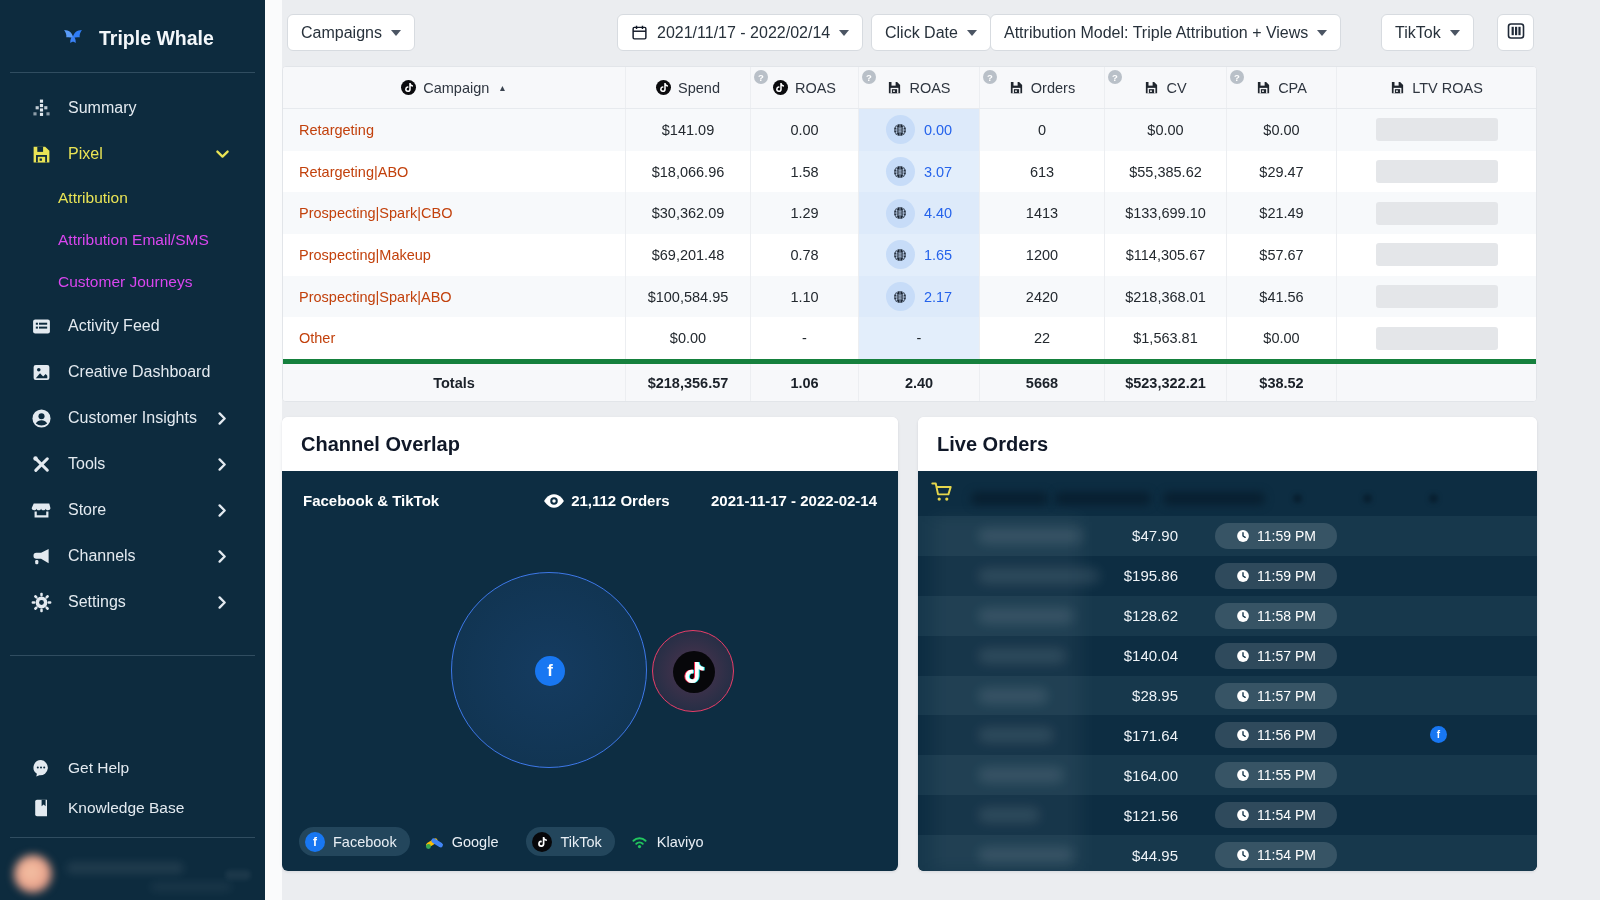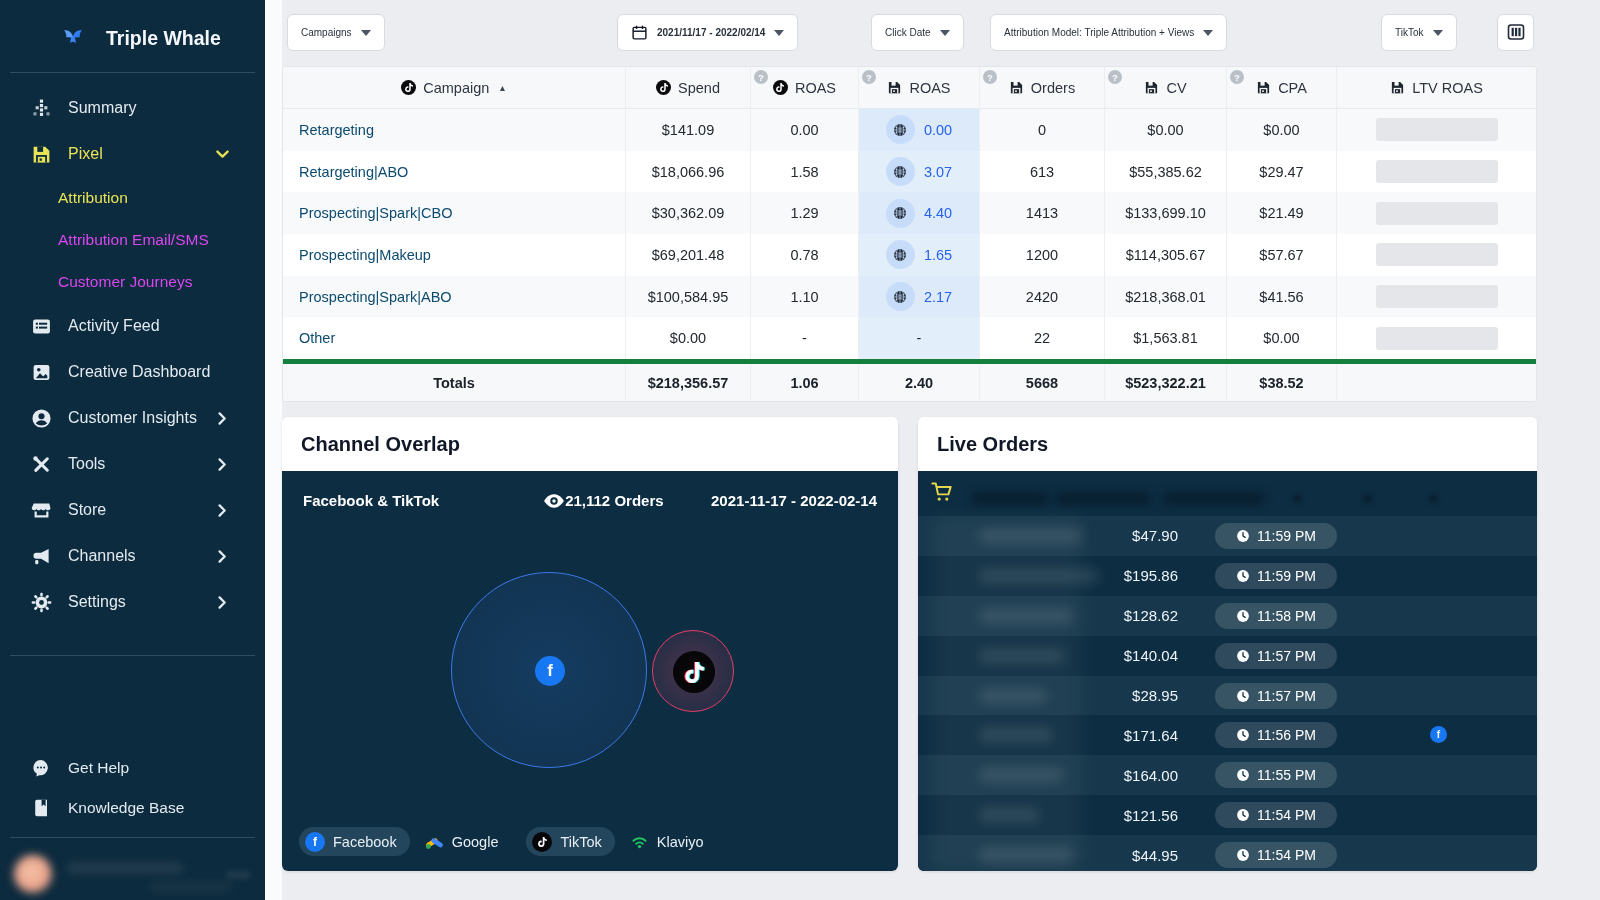--- a/index.html
+++ b/index.html
@@ -3,21 +3,21 @@
 <meta charset="utf-8">
 <style>
   html,body{margin:0;padding:0;background:#d8dbe0;}
   *{box-sizing:border-box;}
   #app{position:relative;width:1600px;height:900px;overflow:hidden;background:#ebedf0;
        font-family:"Liberation Sans",sans-serif;color:#1f2937;}
 
   
   .sidebar{position:absolute;left:0;top:0;width:265px;height:900px;background:#0d2b3e;color:#dfe7ee;}
   .gutter{position:absolute;left:265px;top:0;width:17px;height:900px;background:#fafbfc;}
-  .brand{display:flex;align-items:center;gap:20px;padding:25px 0 0 60px;font-size:19.5px;font-weight:700;color:#f3f7fa;}
+  .brand{display:flex;align-items:center;gap:13px;padding:25px 0 0 60px;font-size:19.5px;font-weight:700;color:#f3f7fa;}
   .brand .icon svg{width:26px;height:26px;display:block;}
   .side-div{border-top:1px solid rgba(140,165,185,.28);margin:21px 10px 0 10px;}
   .nav{padding-top:12px;}
   .nav-item{display:flex;align-items:center;height:46px;padding-left:30px;gap:16px;font-size:16px;color:#e3eaf0;cursor:pointer;}
   .nav-item .nicon{width:22px;height:22px;flex:none;display:flex;align-items:center;justify-content:center;}
   .nav-item .nicon svg{width:21px;height:21px;display:block;}
   .nav-item .nchev{margin-left:auto;margin-right:36px;display:flex;}
   .nav-item .nchev svg{width:13px;height:13px;}
   .accent{color:#e9e455 !important;}
   .nav-sub{height:42px;display:flex;align-items:center;padding-left:58px;font-size:15.5px;color:#d946ef;cursor:pointer;}
@@ -29,25 +29,25 @@
   .user-area{position:relative;height:60px;margin-top:8px;}
   .u-avatar{position:absolute;left:14px;top:9px;width:38px;height:38px;border-radius:50%;
             background:radial-gradient(circle at 45% 45%, #f4c4a6, #e9a08a 60%, rgba(233,160,138,0));filter:blur(4px);}
   .u-bar1{position:absolute;left:66px;top:16px;width:118px;height:12px;border-radius:6px;background:rgba(255,255,255,.08);filter:blur(4px);}
   .u-bar2{position:absolute;left:150px;top:36px;width:82px;height:10px;border-radius:5px;background:rgba(255,255,255,.05);filter:blur(4px);}
   .u-dots{position:absolute;right:14px;top:24px;width:26px;height:10px;border-radius:5px;background:rgba(255,255,255,.06);filter:blur(2px);}
 
   
   .main{position:absolute;left:282px;top:0;width:1318px;height:900px;}
   .tbtn{position:absolute;top:14px;height:37px;background:#fff;border:1px solid #d7dbe0;border-radius:6px;
-        display:flex;align-items:center;gap:9px;padding:0 13px;font-size:10px;font-weight:500;color:#27313b;cursor:pointer;}
+        display:flex;align-items:center;gap:9px;padding:0 13px;font-size:16px;font-weight:500;color:#27313b;cursor:pointer;}
   .tbtn .caret svg{width:10px;height:6px;display:block;color:#4b5563;}
   .tbtn .cal svg{width:17px;height:17px;display:block;color:#111827;}
   #btn-campaigns{left:5px;}
-  #btn-date{left:335px;font-weight:700;justify-content:center;}
+  #btn-date{left:335px;font-weight:400;justify-content:center;}
   #btn-clickdate{left:589px;}
   #btn-attr{left:708px;}
   #btn-channel{left:1099px;}
   #btn-cols{left:1215px;width:37px;justify-content:center;padding:0;}
   #btn-cols svg{width:20px;height:20px;color:#1f2937;}
 
   
   .table{position:absolute;left:0;top:66px;width:1255px;background:#fff;border:1px solid #e2e5e9;border-radius:4px;overflow:hidden;}
   .trow{display:grid;grid-template-columns:343px 125px 108px 121px 125px 122px 110px 1fr;}
   .th,.td{display:flex;align-items:center;justify-content:center;border-right:1px solid #eceef1;position:relative;}
@@ -58,40 +58,40 @@
   .tt-circle{width:15px;height:15px;border-radius:50%;background:#0b0b0e;display:flex;align-items:center;justify-content:center;}
   .tt-circle svg{width:8px;height:9px;}
   .hpix svg{width:15px;height:15px;display:block;}
   .help{position:absolute;left:3px;top:3px;width:14px;height:14px;border-radius:50%;background:#b9c0c8;color:#fff;
         font-size:9.5px;font-weight:700;display:flex;align-items:center;justify-content:center;cursor:pointer;}
   .sort{font-size:8.5px;color:#3b4450;margin-left:2px;}
   .tr{height:41.7px;}
   .tr.striped{background:#f7f9fb;}
   .td{font-size:14.5px;color:#23292f;}
   .td.camp{justify-content:flex-start;padding-left:16px;}
-  .camp a{color:#0c4a6e;text-decoration:none;cursor:pointer;}
+  .camp a{color:#c2410c;text-decoration:none;cursor:pointer;}
   .td.pixelcol{background:#e3eefb;}
   .tr.striped .td.pixelcol{background:#ddeafa;}
   .pix-badge{width:29px;height:29px;border-radius:50%;background:#c7dcf8;display:flex;align-items:center;justify-content:center;margin-right:9px;}
   .pix-badge svg{width:16px;height:16px;display:block;}
   .pix-val{color:#2563eb;font-weight:500;}
   .ltv-bar{width:122px;height:23px;border-radius:3px;background:#e4e6e9;}
   .totalsrow{height:42px;background:#f7f8fa;border-top:5px solid #15803d;font-weight:700;}
   .totalsrow .td{font-weight:700;color:#1b2129;}
 
   
   .card{position:absolute;top:417px;height:454px;background:#fff;border-radius:6px;box-shadow:0 1px 3px rgba(16,24,40,.10);overflow:hidden;}
   #card-overlap{left:0;width:616px;}
   #card-orders{left:636px;width:619px;}
   .card-header{height:54px;display:flex;align-items:center;padding:0 19px;font-size:20px;font-weight:700;color:#101828;background:#fff;}
   .card-body{position:absolute;top:54px;left:0;right:0;bottom:0;background:#0d2d42;}
 
   
   .ov-info{position:absolute;top:21px;left:21px;right:21px;display:flex;align-items:center;color:#fff;font-size:15px;font-weight:600;}
-  .ov-orders{display:flex;align-items:flex-end;gap:0;margin-left:104px;}
+  .ov-orders{display:flex;align-items:flex-end;gap:6px;margin-left:104px;}
   .ov-orders .eye svg{width:22px;height:16px;display:block;}
   .ov-date{margin-left:auto;}
   .venn-fb{position:absolute;left:169px;top:101px;width:196px;height:196px;border-radius:50%;
            border:1.5px solid #3d78e8;background:radial-gradient(circle, rgba(59,130,246,.17), rgba(59,130,246,.06));cursor:pointer;}
   .venn-tt{position:absolute;left:370px;top:159px;width:82px;height:82px;border-radius:50%;
            border:1.5px solid #e93d68;background:radial-gradient(circle, rgba(190,62,98,.38), rgba(120,40,70,.08));cursor:pointer;}
   .fb-badge{background:#1877f2;border-radius:50%;color:#fff;display:flex;align-items:center;justify-content:center;font-weight:700;}
   .venn-fb .fb-badge{position:absolute;left:83px;top:83px;width:30px;height:30px;font-size:17px;}
   .tt-badge{position:absolute;left:20px;top:20px;width:42px;height:42px;border-radius:50%;background:#07070a;
             display:flex;align-items:center;justify-content:center;}

